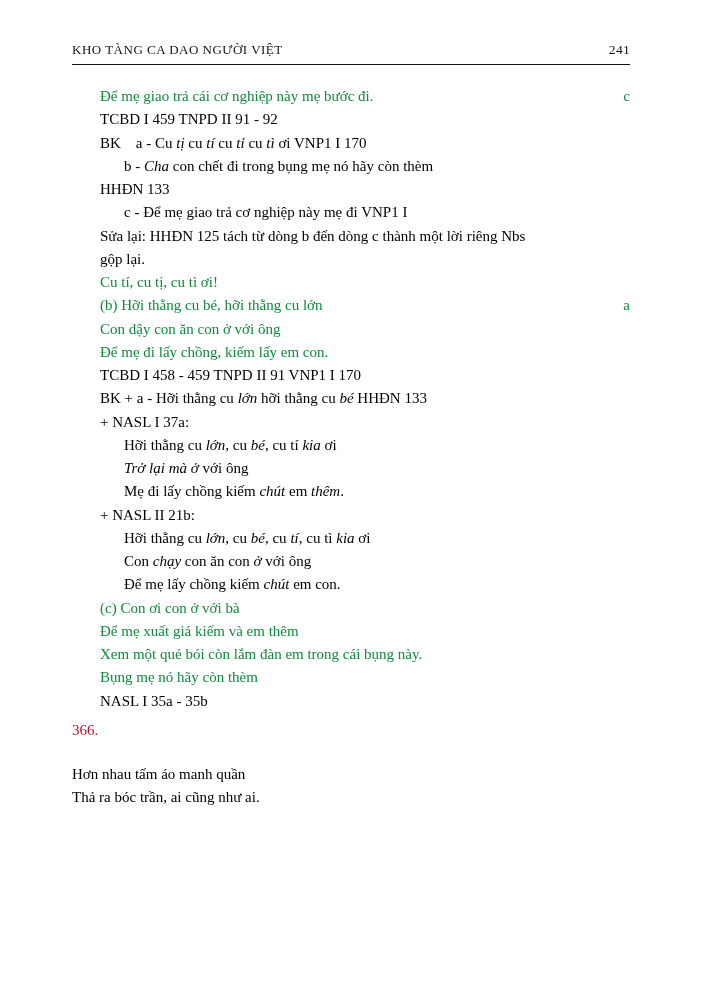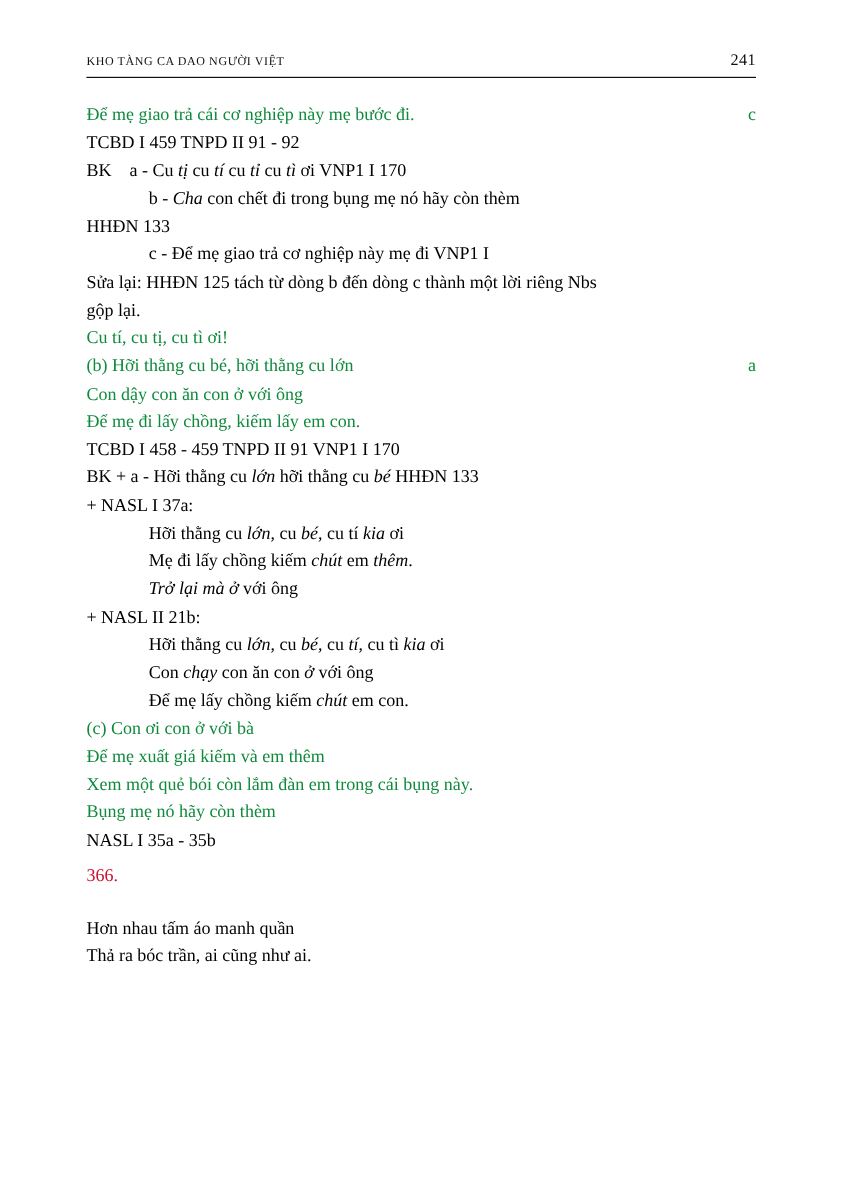--- a/index.html
+++ b/index.html
@@ -26,36 +26,36 @@
     justify-content: space-between;
     font-size: 13.5px;
     letter-spacing: 0.3px;
     padding-bottom: 6px;
     border-bottom: 1px solid #111111;
     color: #111111;
   }
   .header-title {
     font-variant: small-caps;
     text-transform: uppercase;
-    font-size: 10px;
+    font-size: 13px;
     letter-spacing: 0.5px;
   }
   .header-page {
     font-size: 13.5px;
   }
   .body {
     margin-top: 20px;
     font-size: 15px;
     line-height: 1.55;
   }
   .line {
     position: relative;
     white-space: pre-wrap;
   }
-  .indent-1 { }
+  .indent-1 { margin-left: 28px; }
   .indent-2 { margin-left: 52px; }
   .green { color: #0f8a3c; }
   .ital { font-style: italic; }
   .mark {
     position: absolute;
     right: 0;
     top: 0;
   }
   .entry {
     display: flex;
@@ -96,22 +96,22 @@
         <div class="line indent-1"><span>Sửa lại: HHĐN 125 tách từ dòng b đến dòng c thành một lời riêng Nbs</span></div>
         <div class="line indent-1"><span>gộp lại.</span></div>
         <div class="line indent-1 green"><span>Cu tí, cu tị, cu tì ơi!</span></div>
         <div class="line indent-1 green"><span>(b) Hỡi thằng cu bé, hỡi thằng cu lớn</span><span class="mark">a</span></div>
         <div class="line indent-1 green"><span>Con dậy con ăn con ở với ông</span></div>
         <div class="line indent-1 green"><span>Để mẹ đi lấy chồng, kiếm lấy em con.</span></div>
         <div class="line indent-1"><span>TCBD I 458 - 459 TNPD II 91 VNP1 I 170</span></div>
         <div class="line indent-1"><span>BK + a - Hỡi thằng cu </span><span class="ital">lớn</span><span> hỡi thằng cu </span><span class="ital">bé</span><span> HHĐN 133</span></div>
         <div class="line indent-1"><span>+ NASL I 37a:</span></div>
         <div class="line indent-2"><span>Hỡi thằng cu </span><span class="ital">lớn</span><span>, cu </span><span class="ital">bé</span><span>, cu tí </span><span class="ital">kia</span><span> ơi</span></div>
+        <div class="line indent-2"><span class="ital">Trở lại mà ở</span><span> với ông</span></div>
         <div class="line indent-2"><span>Mẹ đi lấy chồng kiếm </span><span class="ital">chút</span><span> em </span><span class="ital">thêm</span><span>.</span></div>
-        <div class="line indent-2"><span class="ital">Trở lại mà ở</span><span> với ông</span></div>
         <div class="line indent-1"><span>+ NASL II 21b:</span></div>
         <div class="line indent-2"><span>Hỡi thằng cu </span><span class="ital">lớn</span><span>, cu </span><span class="ital">bé</span><span>, cu </span><span class="ital">tí</span><span>, cu tì </span><span class="ital">kia</span><span> ơi</span></div>
         <div class="line indent-2"><span>Con </span><span class="ital">chạy</span><span> con ăn con </span><span class="ital">ở</span><span> với ông</span></div>
         <div class="line indent-2"><span>Để mẹ lấy chồng kiếm </span><span class="ital">chút</span><span> em con.</span></div>
         <div class="line indent-1 green"><span>(c) Con ơi con ở với bà</span></div>
         <div class="line indent-1 green"><span>Để mẹ xuất giá kiếm và em thêm</span></div>
         <div class="line indent-1 green"><span>Xem một quẻ bói còn lắm đàn em trong cái bụng này.</span></div>
         <div class="line indent-1 green"><span>Bụng mẹ nó hãy còn thèm</span></div>
         <div class="line indent-1"><span>NASL I 35a - 35b</span></div>
       </div>

